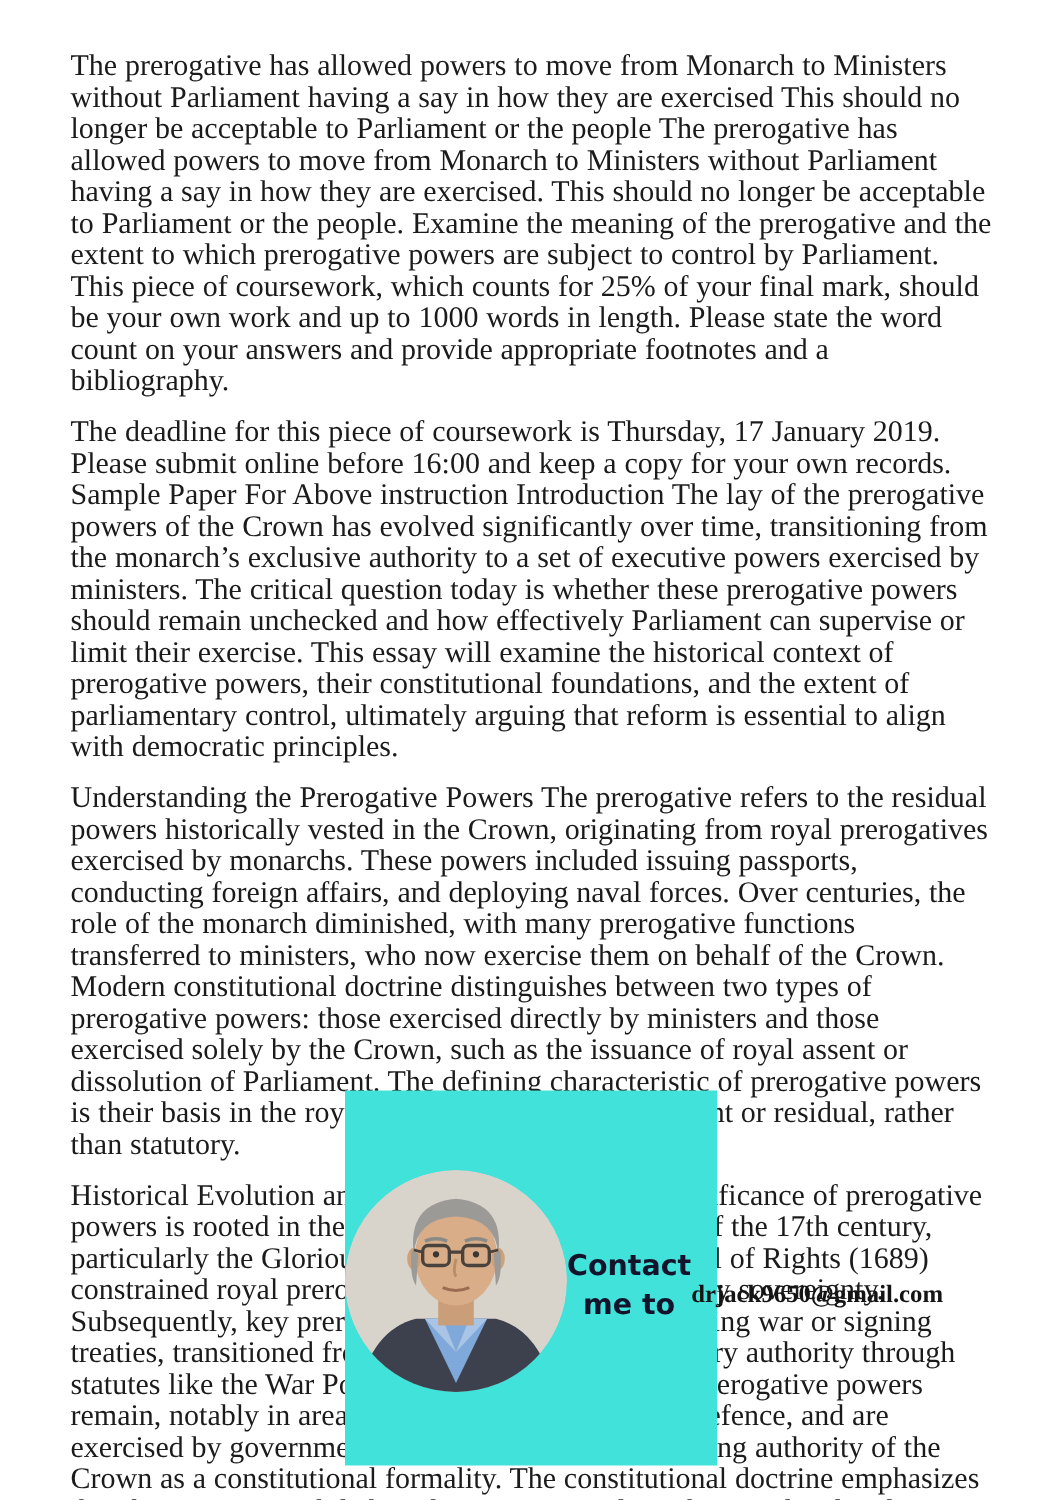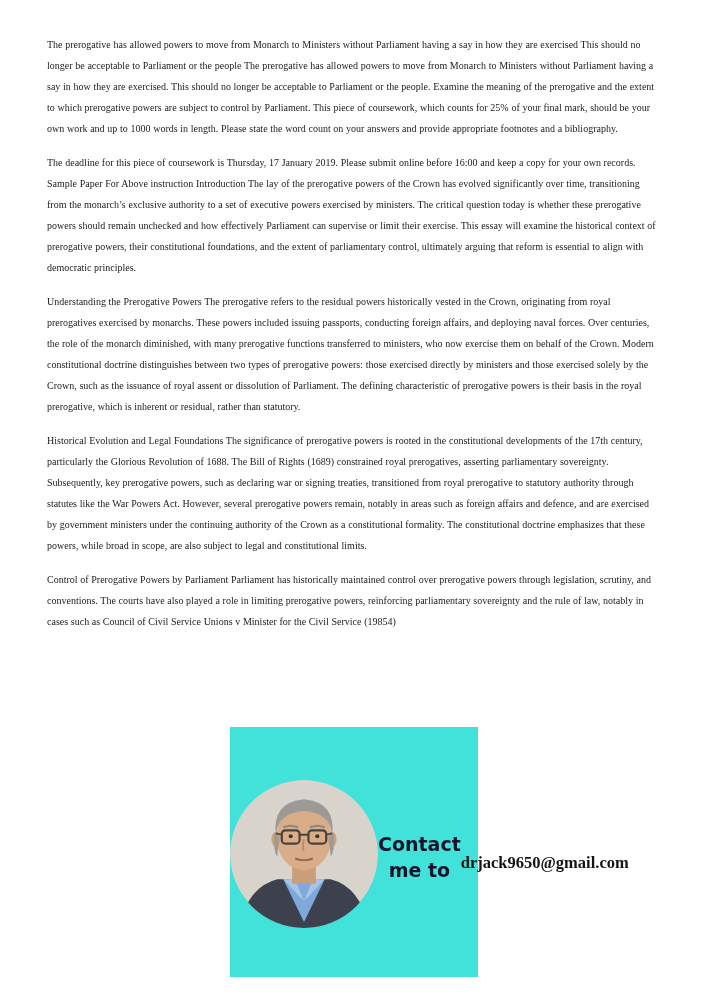--- a/index.html
+++ b/index.html
@@ -14,21 +14,21 @@
     height:1000px;
     position:relative;
     overflow:hidden;
     font-family:"Liberation Serif","DejaVu Serif",serif;
     color:var(--text-color);
   }
   .page{
     padding:34px 47px 0 47px;
   }
   .page p{
-    font-size:10px;
+    font-size:20px;
     line-height:21px;
     margin:0 0 13px 0;
     text-align:left;
     word-spacing:0.2px;
   }
   .contact-overlay{
     position:absolute;
     left:230px;
     top:727px;
     width:248px;

